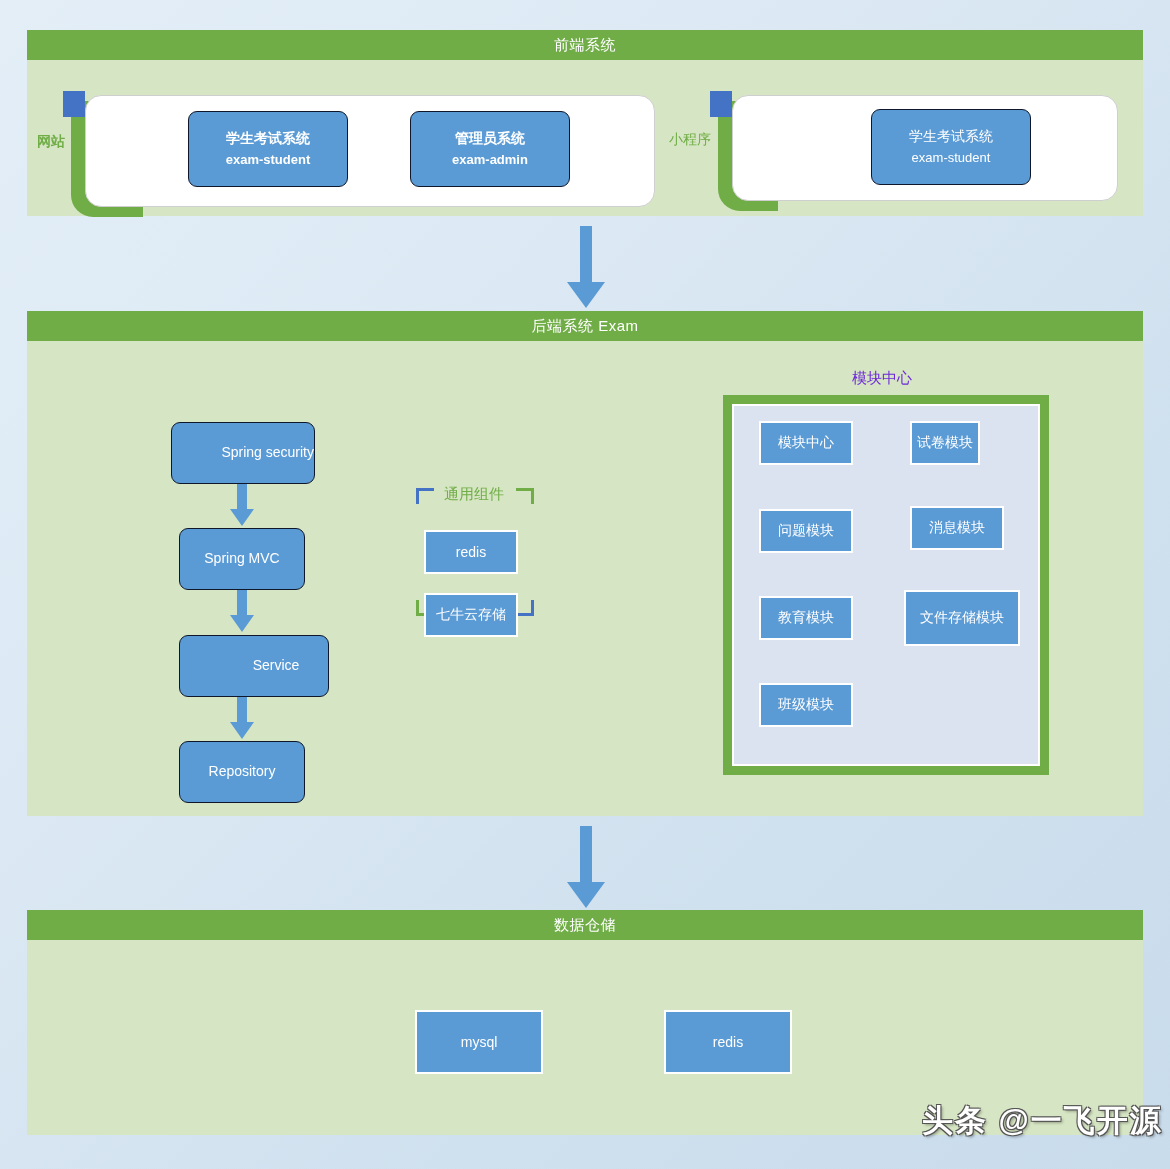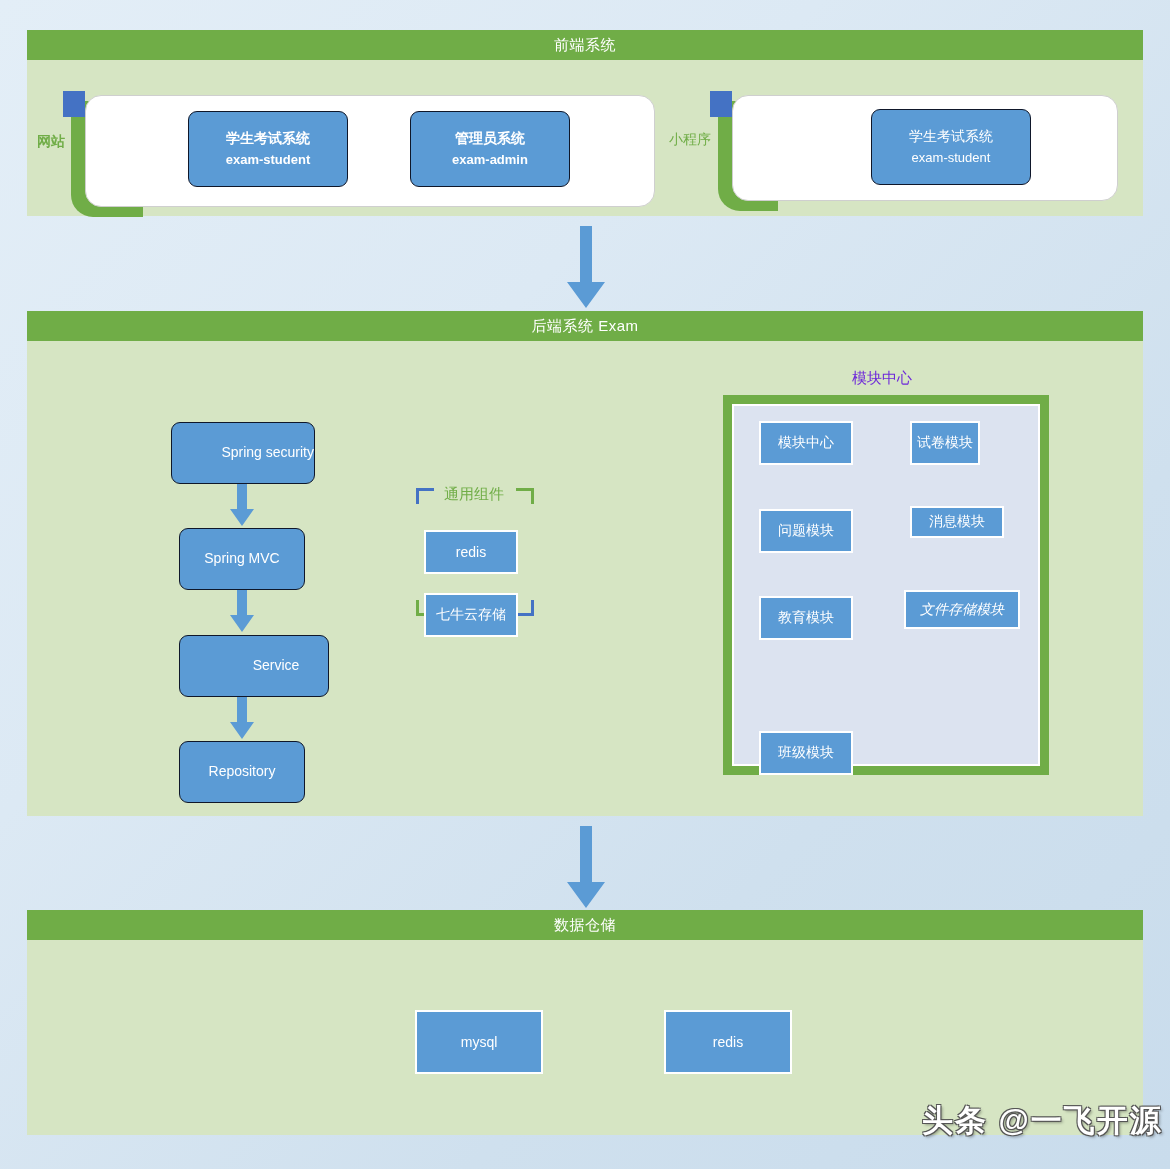--- a/index.html
+++ b/index.html
@@ -232,31 +232,31 @@
 
         <div class="bluerect" style="left:25px; top:15px; width:94px; height:44px;">
           <span>模块中心</span>
         </div>
         <div class="bluerect" style="left:25px; top:103px; width:94px; height:44px;">
           <span>问题模块</span>
         </div>
         <div class="bluerect" style="left:25px; top:190px; width:94px; height:44px;">
           <span>教育模块</span>
         </div>
-        <div class="bluerect" style="left:25px; top:277px; width:94px; height:44px;margin-top:48px;">
+        <div class="bluerect" style="left:25px; top:277px; width:94px; height:44px;">
           <span>班级模块</span>
         </div>
 
         <div class="bluerect" style="left:176px; top:15px; width:70px; height:44px;">
           <span>试卷模块</span>
         </div>
-        <div class="bluerect" style="left:176px; top:100px; width:94px; height:32px;">
+        <div class="bluerect" style="left:176px; top:100px; width:94px; height:44px;">
           <span>消息模块</span>
         </div>
-        <div class="bluerect" style="left:170px; top:184px; width:116px; height:39px;font-style:italic;">
+        <div class="bluerect" style="left:170px; top:184px; width:116px; height:56px;">
           <span>文件存储模块</span>
         </div>
 
       </div>
     </div>
 
   </div>
 </div>
 
 <svg class="v-arrow" style="left:563px; top:826px;" width="46" height="84" viewBox="0 0 46 84">

